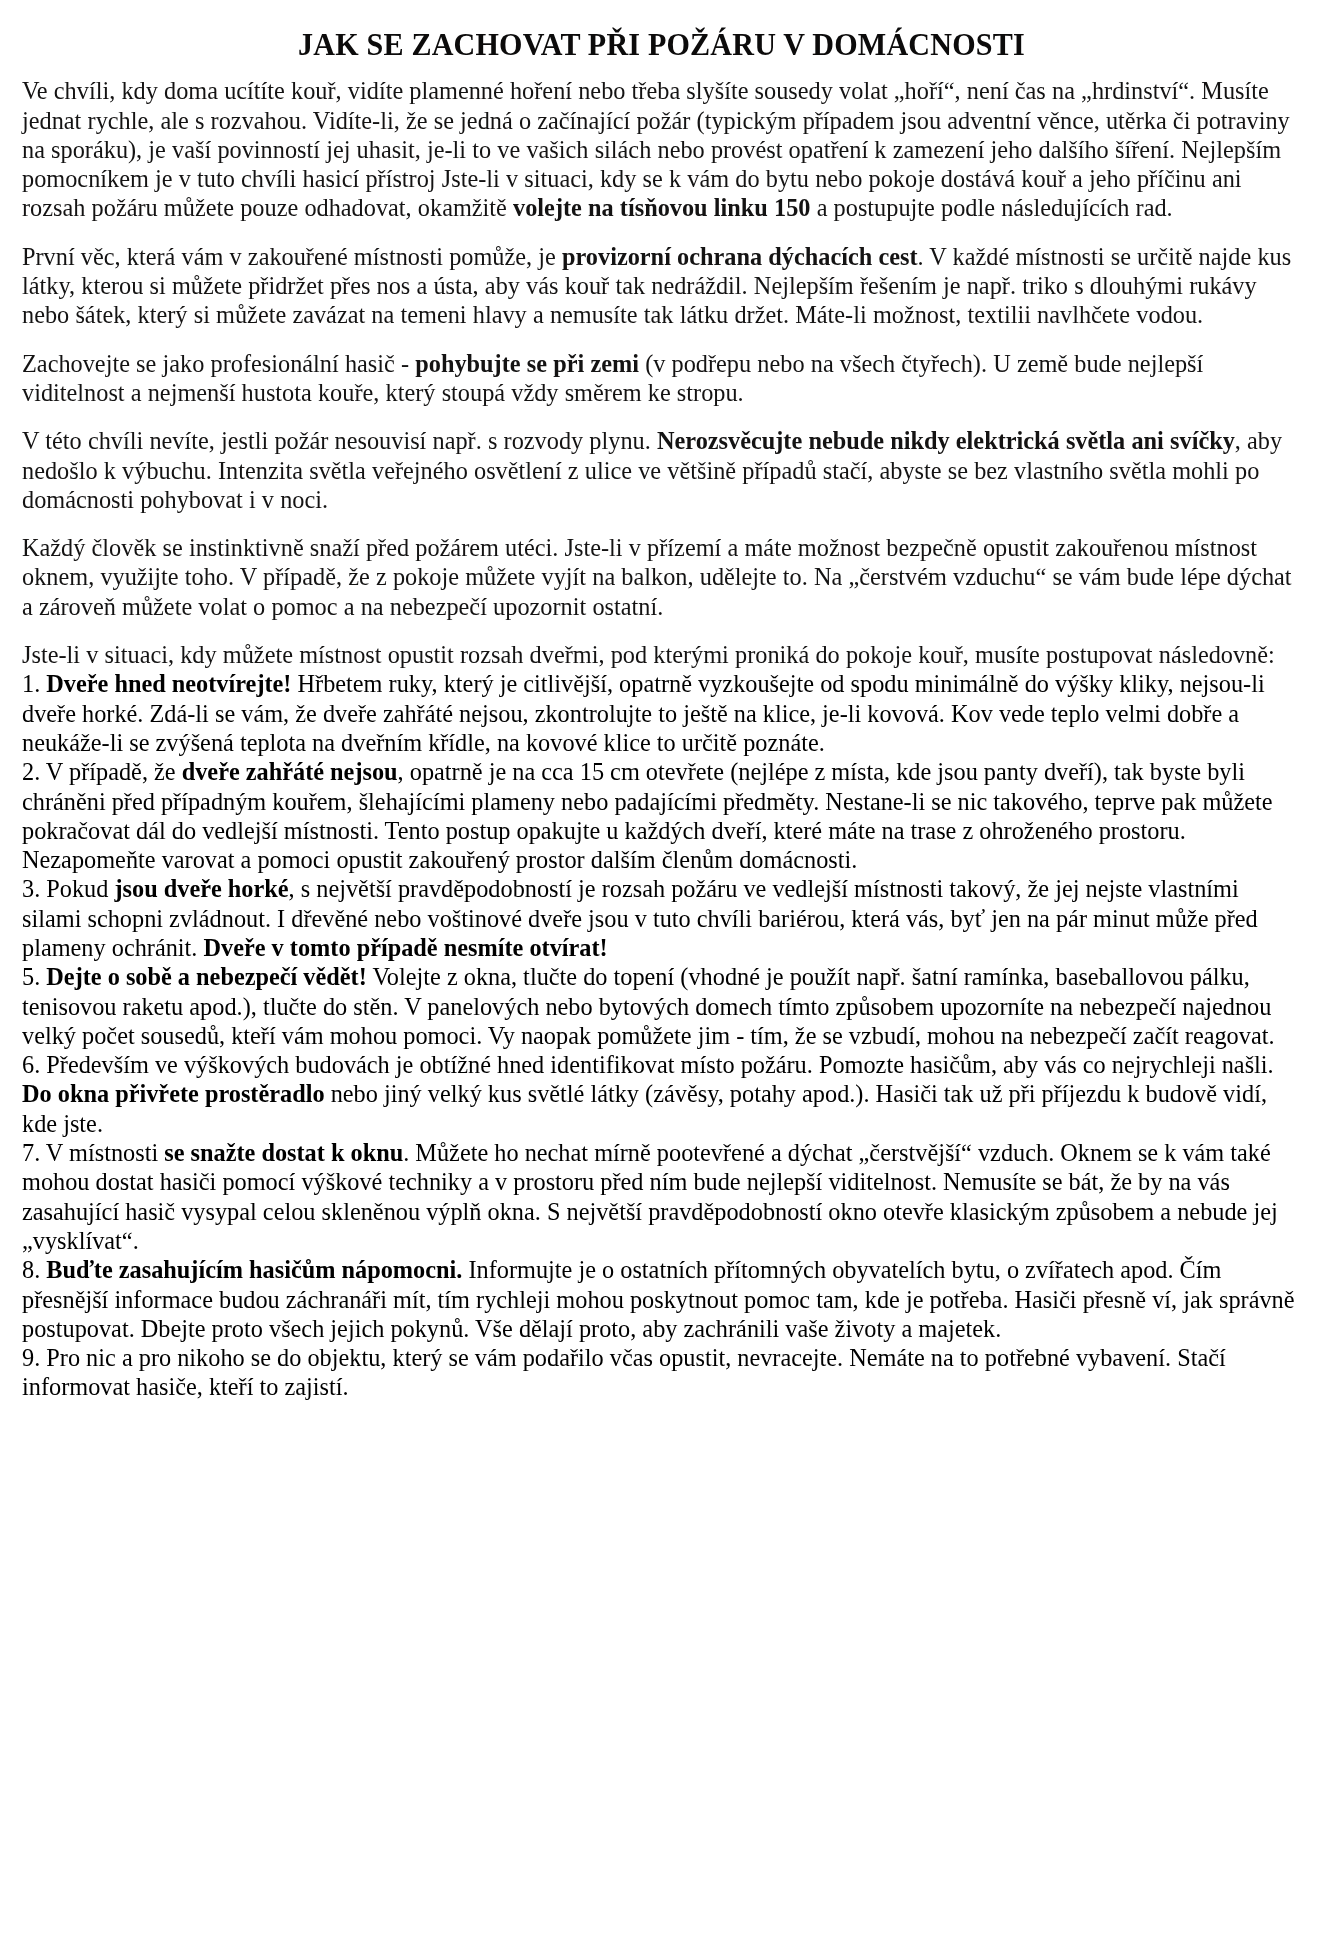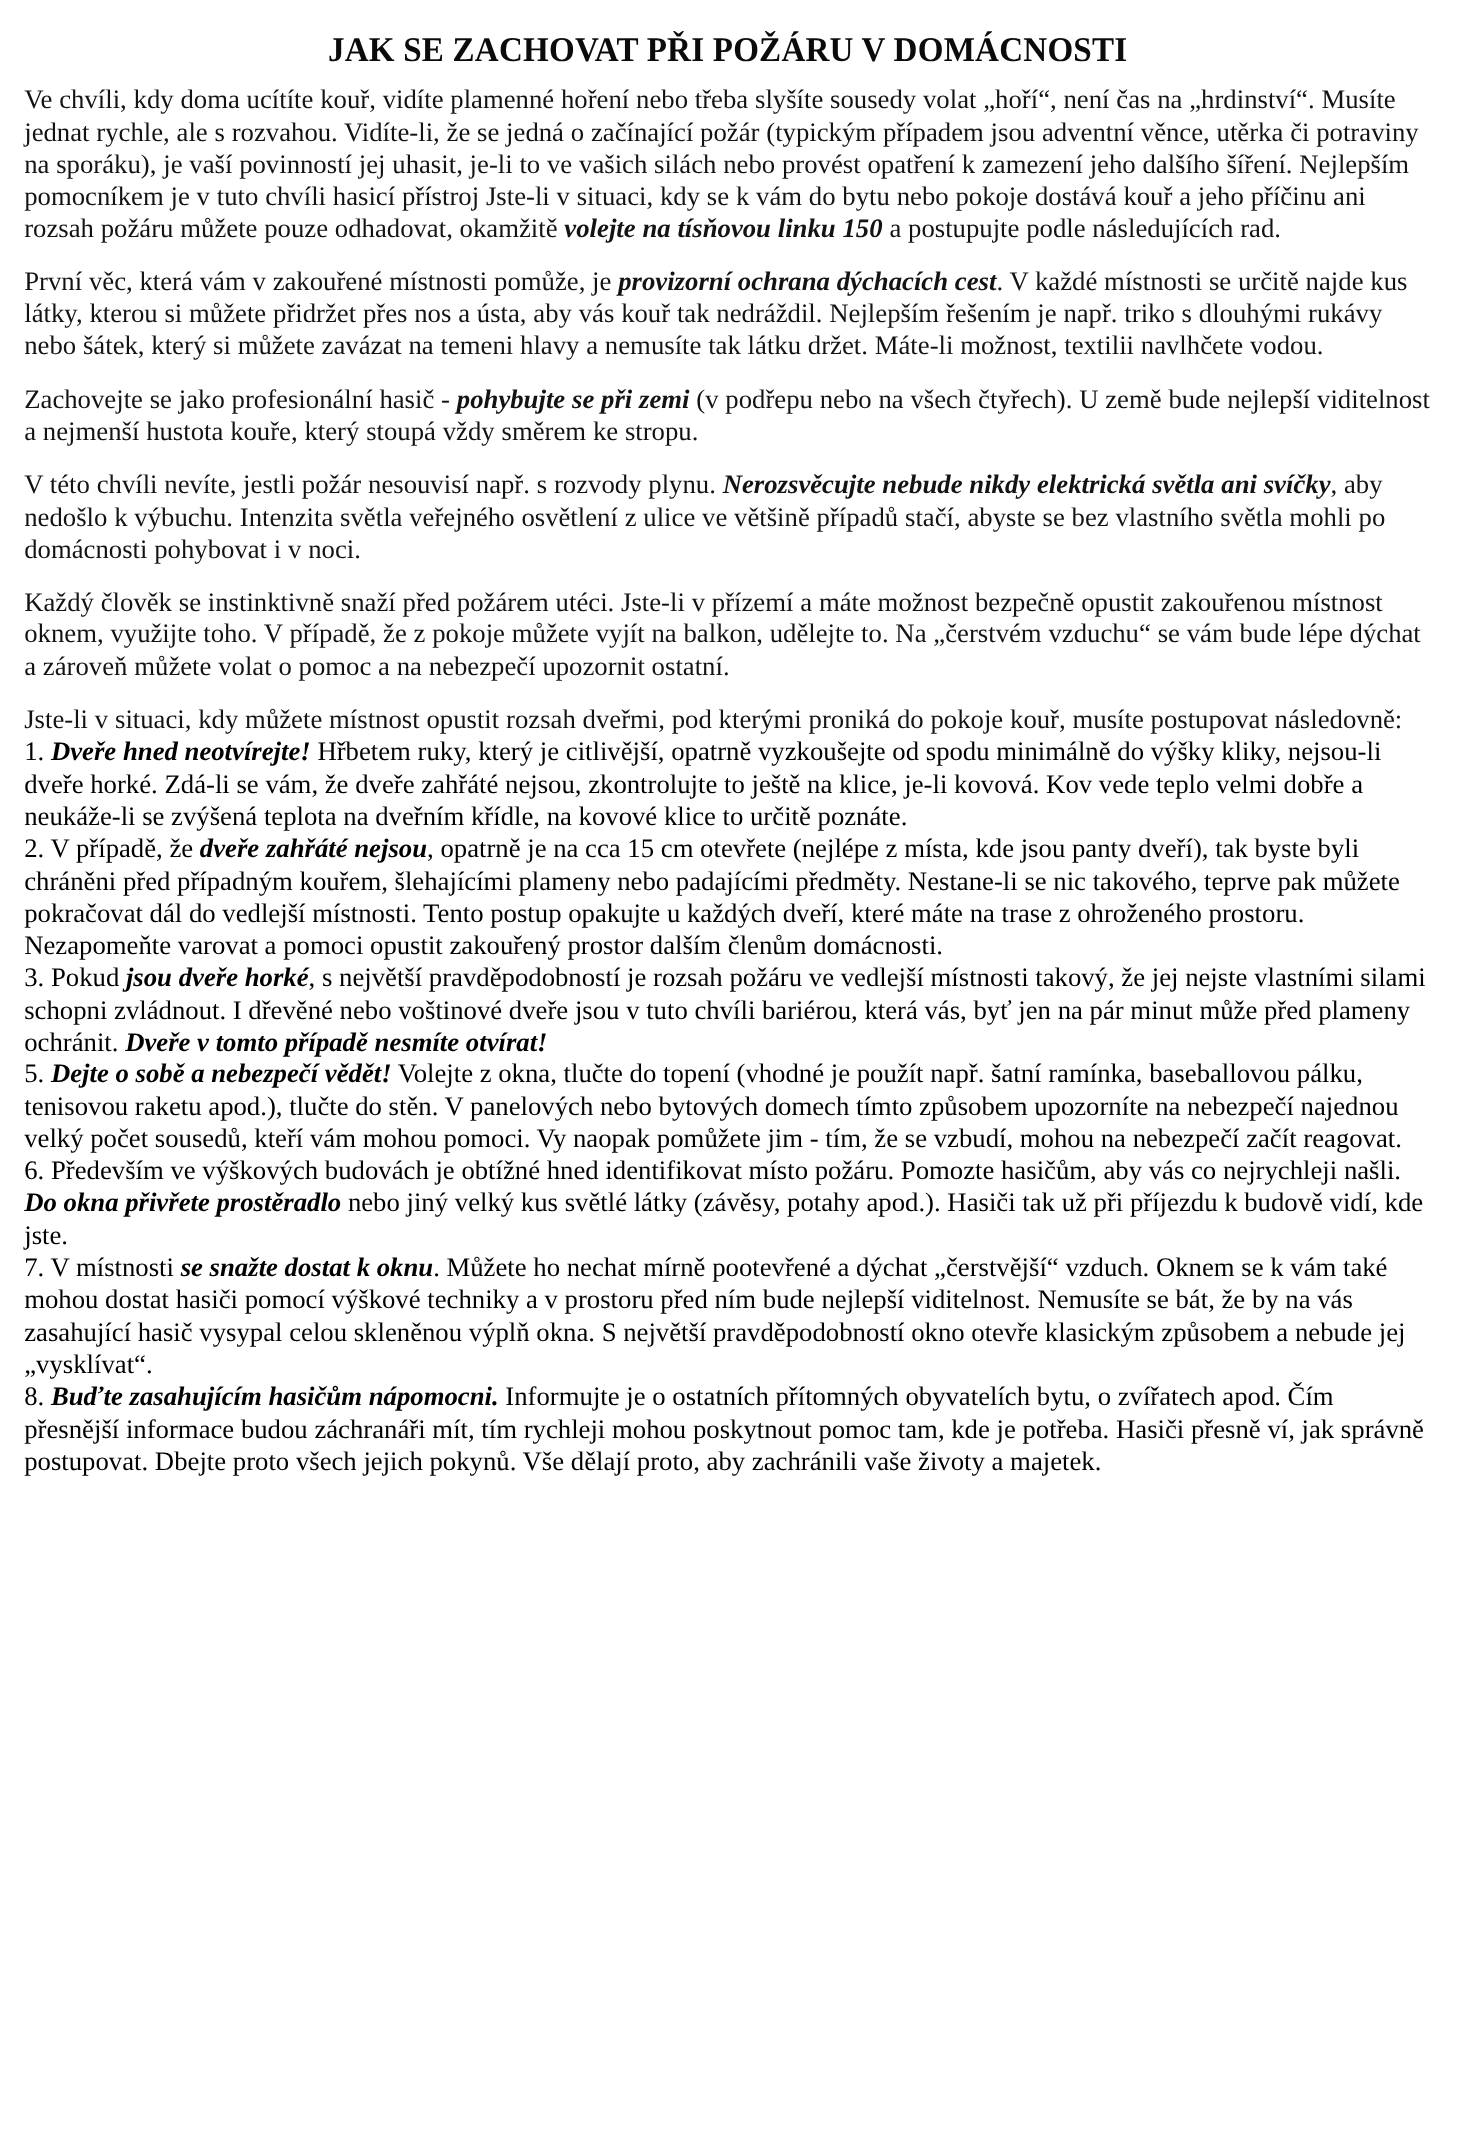--- a/index.html
+++ b/index.html
@@ -44,21 +44,21 @@
   }
   .para:last-child { margin-bottom: 0; }
   .list-block { margin: 0; }
   .list-item {
     font-size: 24.3px;
     line-height: 29.3px;
     text-align: left;
     margin: 0;
     color: #000000;
   }
-  b, strong { font-weight: 700; font-style: italic; }
+  b, strong { font-weight: 700; }
 </style>
 </head>
 <body>
 
 <div class="page">
 
   <h1 class="doc-title">JAK SE ZACHOVAT PŘI POŽÁRU V DOMÁCNOSTI</h1>
 
   <div>
     <div id="paragraphs-container">
@@ -70,16 +70,17 @@
         <p class="para"><span>Jste-li v situaci, kdy můžete místnost opustit rozsah dveřmi, pod kterými proniká do pokoje kouř, musíte postupovat následovně:</span></p>
       </div>
     <div class="list-block" id="steps-container">
         <p class="list-item"><span>1. </span><b>Dveře hned neotvírejte!</b><span> Hřbetem ruky, který je citlivější, opatrně vyzkoušejte od spodu minimálně do výšky kliky, nejsou-li dveře horké. Zdá-li se vám, že dveře zahřáté nejsou, zkontrolujte to ještě na klice, je-li kovová. Kov vede teplo velmi dobře a neukáže-li se zvýšená teplota na dveřním křídle, na kovové klice to určitě poznáte.</span></p>
         <p class="list-item"><span>2. V případě, že </span><b>dveře zahřáté nejsou</b><span>, opatrně je na cca 15 cm otevřete (nejlépe z místa, kde jsou panty dveří), tak byste byli chráněni před případným kouřem, šlehajícími plameny nebo padajícími předměty. Nestane-li se nic takového, teprve pak můžete pokračovat dál do vedlejší místnosti. Tento postup opakujte u každých dveří, které máte na trase z ohroženého prostoru. Nezapomeňte varovat a pomoci opustit zakouřený prostor dalším členům domácnosti.</span></p>
         <p class="list-item"><span>3. Pokud </span><b>jsou dveře horké</b><span>, s největší pravděpodobností je rozsah požáru ve vedlejší místnosti takový, že jej nejste vlastními silami schopni zvládnout. I dřevěné nebo voštinové dveře jsou v tuto chvíli bariérou, která vás, byť jen na pár minut může před plameny ochránit. </span><b>Dveře v tomto případě nesmíte otvírat!</b></p>
         <p class="list-item"><span>5. </span><b>Dejte o sobě a nebezpečí vědět!</b><span> Volejte z okna, tlučte do topení (vhodné je použít např. šatní ramínka, baseballovou pálku, tenisovou raketu apod.), tlučte do stěn. V panelových nebo bytových domech tímto způsobem upozorníte na nebezpečí najednou velký počet sousedů, kteří vám mohou pomoci. Vy naopak pomůžete jim - tím, že se vzbudí, mohou na nebezpečí začít reagovat.</span></p>
         <p class="list-item"><span>6. Především ve výškových budovách je obtížné hned identifikovat místo požáru. Pomozte hasičům, aby vás co nejrychleji našli. </span><b>Do okna přivřete prostěradlo</b><span> nebo jiný velký kus světlé látky (závěsy, potahy apod.). Hasiči tak už při příjezdu k budově vidí, kde jste.</span></p>
         <p class="list-item"><span>7. V místnosti </span><b>se snažte dostat k oknu</b><span>. Můžete ho nechat mírně pootevřené a dýchat „čerstvější“ vzduch. Oknem se k vám také mohou dostat hasiči pomocí výškové techniky a v prostoru před ním bude nejlepší viditelnost. Nemusíte se bát, že by na vás zasahující hasič vysypal celou skleněnou výplň okna. S největší pravděpodobností okno otevře klasickým způsobem a nebude jej „vysklívat“.</span></p>
         <p class="list-item"><span>8. </span><b>Buďte zasahujícím hasičům nápomocni.</b><span> Informujte je o ostatních přítomných obyvatelích bytu, o zvířatech apod. Čím přesnější informace budou záchranáři mít, tím rychleji mohou poskytnout pomoc tam, kde je potřeba. Hasiči přesně ví, jak správně postupovat. Dbejte proto všech jejich pokynů. Vše dělají proto, aby zachránili vaše životy a majetek.</span></p>
+        <p class="list-item"><span>9. Pro nic a pro nikoho se do objektu, který se vám podařilo včas opustit, nevracejte. Nemáte na to potřebné vybavení. Stačí informovat hasiče, kteří to zajistí.</span></p>
       </div>
   </div>
 
 </div>
 
 </body></html>

